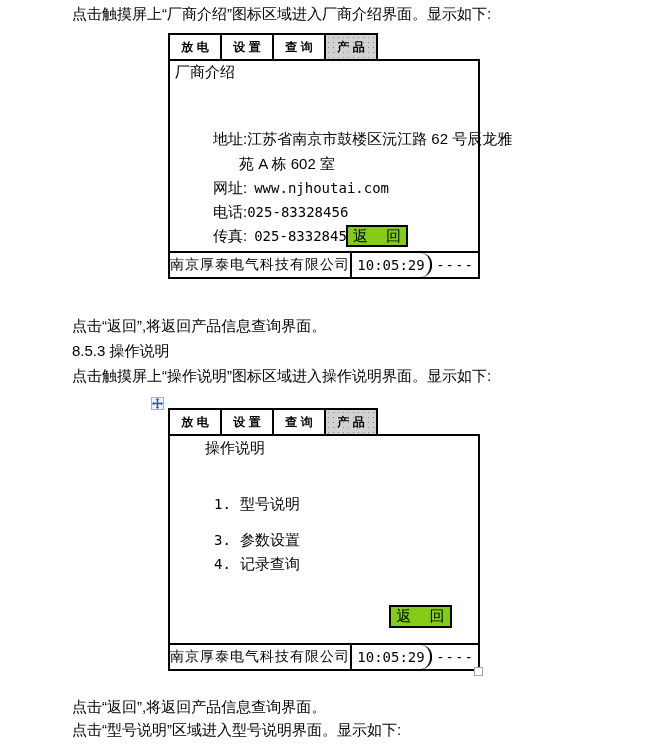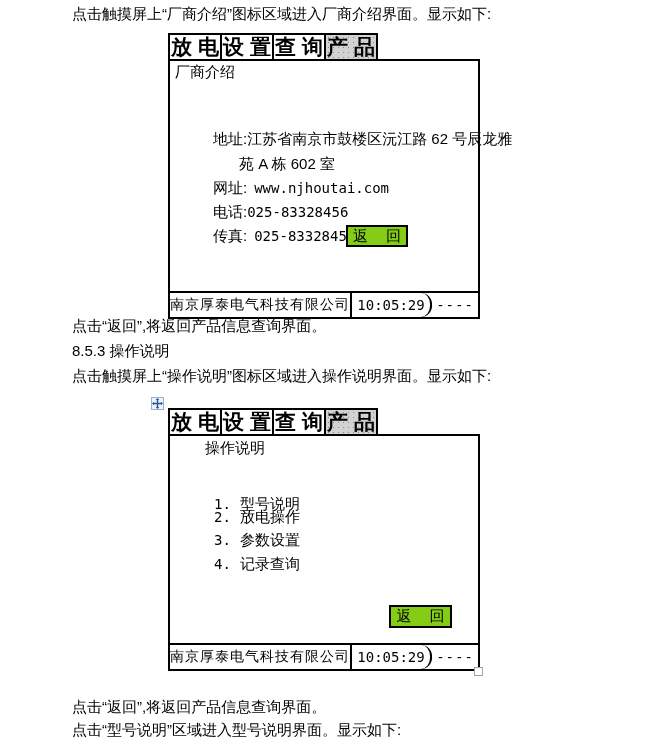--- a/index.html
+++ b/index.html
@@ -11,21 +11,21 @@
   .doc-line {
     position:absolute; font-size:15px; line-height:18px; white-space:nowrap;
     font-family:"Liberation Sans", sans-serif;
   }
   
   .screen { position:absolute; left:168px; width:312px; }
   .tabrow { display:flex; height:26px; position:relative; z-index:2; }
   .tab {
     width:54px; height:26px; border:2px solid #000; border-bottom:none;
     display:flex; align-items:center; justify-content:center;
-    font-weight:bold; font-size:21px; background:#fff; white-space:pre;
+    font-weight:bold; font-size:12px; background:#fff; white-space:pre;
   }
   .tab + .tab { margin-left:-2px; }
   .tab.active {
     background-color:#d2d2d2;
     background-image:radial-gradient(#8a8a8a 18%, rgba(0,0,0,0) 20%);
     background-size:5px 5px;
   }
   .scr-content {
     position:relative; border:2px solid #000; background:#fff;
     font-size:15px;
@@ -64,21 +64,21 @@
 
 <p class="doc-line" style="left:72px; top:5px;">点击触摸屏上“厂商介绍”图标区域进入厂商介绍界面。显示如下:</p>
 
 <div class="screen" style="top:33px;">
   <div class="tabrow">
     <div class="tab">放 电</div>
     <div class="tab">设 置</div>
     <div class="tab">查 询</div>
     <div class="tab active">产 品</div>
   </div>
-  <div class="scr-content" style="height:234px;">
+  <div class="scr-content" style="height:194px;">
     <div class="scr-line" style="left:5px; top:2px;">厂商介绍</div>
     <div class="scr-line" style="left:18px; top:52px;">
       <span class="scr-label">地址:</span><span class="scr-value">江苏省南京市鼓楼区沅江路 62 号辰龙雅</span>
     </div>
     <div class="scr-line" style="left:44px; top:77px;">
       <span class="scr-value">苑 A 栋 602 室</span>
     </div>
     <div class="scr-line" style="left:18px; top:101px;">
       <span class="scr-label">网址:</span><span class="scr-value gap mono">www.njhoutai.com</span>
     </div>
@@ -112,23 +112,20 @@
     <div class="tab">放 电</div>
     <div class="tab">设 置</div>
     <div class="tab">查 询</div>
     <div class="tab active">产 品</div>
   </div>
   <div class="scr-content" style="height:211px;">
     <div class="scr-line" style="left:5px; top:3px;margin-left:30px;">操作说明</div>
     <div class="scr-line" style="left:19px; top:42px;">
       <span class="menu-num">1.</span><span>型号说明</span>
     </div>
-    <div class="scr-line" style="left:19px; top:55px;">
-      <span class="menu-num">2.</span><span>放电操作</span>
-    </div>
     <div class="scr-line" style="left:19px; top:78px;">
       <span class="menu-num">3.</span><span>参数设置</span>
     </div>
     <div class="scr-line" style="left:19px; top:102px;">
       <span class="menu-num">4.</span><span>记录查询</span>
     </div>
     <div class="btn-return" style="left:219px; top:169px; width:63px; height:23px;">返 回</div>
   </div>
   <div class="statusbar">
     <div class="status-cell status-company">南京厚泰电气科技有限公司</div>

